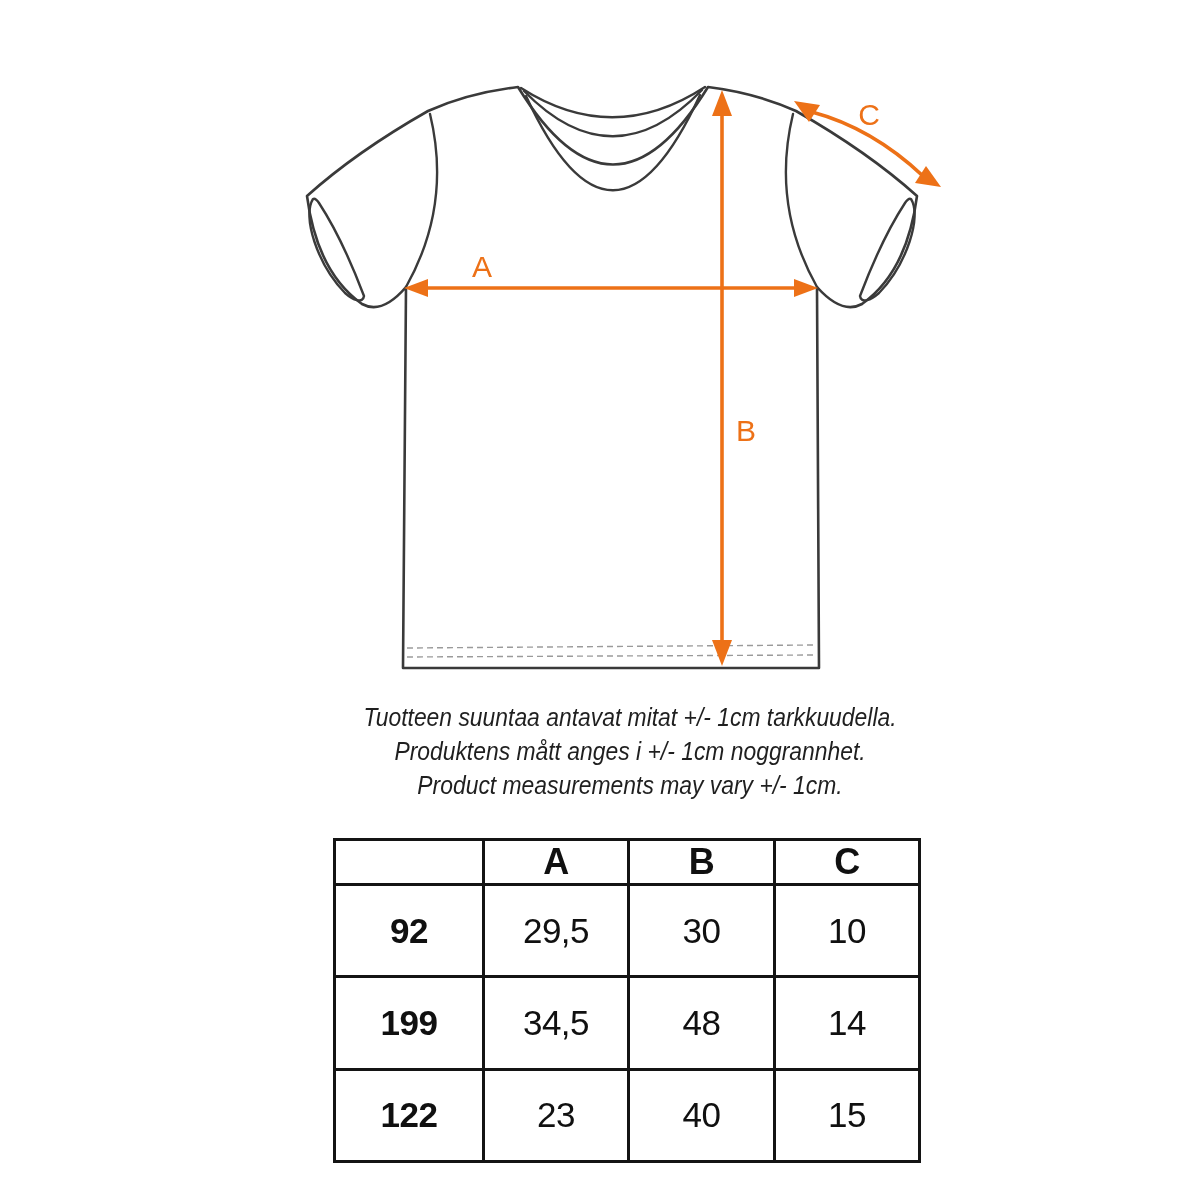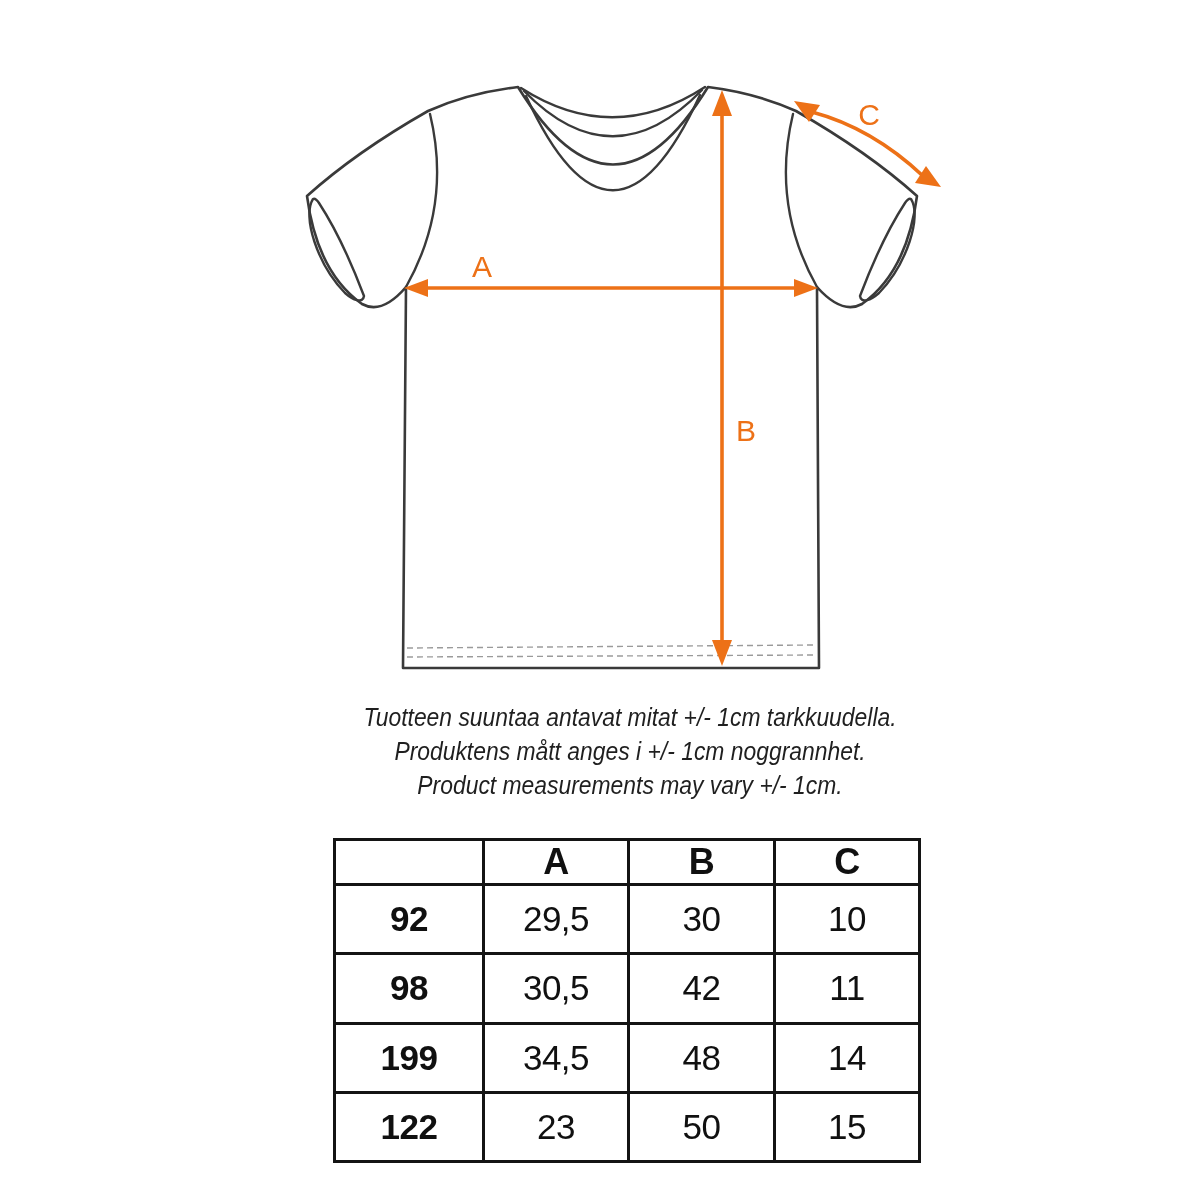--- a/index.html
+++ b/index.html
@@ -111,31 +111,25 @@
     </tr>
   </thead>
   <tbody>
     <tr>
       <td class="size-col">92</td>
       <td>29,5</td>
       <td>30</td>
       <td>10</td>
     </tr>
     <tr>
-      <td class="size-col">98</td>
-      <td>30,5</td>
-      <td>42</td>
-      <td>11</td>
-    </tr>
-    <tr>
       <td class="size-col">199</td>
       <td>34,5</td>
       <td>48</td>
       <td>14</td>
     </tr>
     <tr>
       <td class="size-col">122</td>
       <td>23</td>
-      <td>50</td>
+      <td>40</td>
       <td>15</td>
     </tr>
   </tbody>
 </table>
 
 </body></html>

